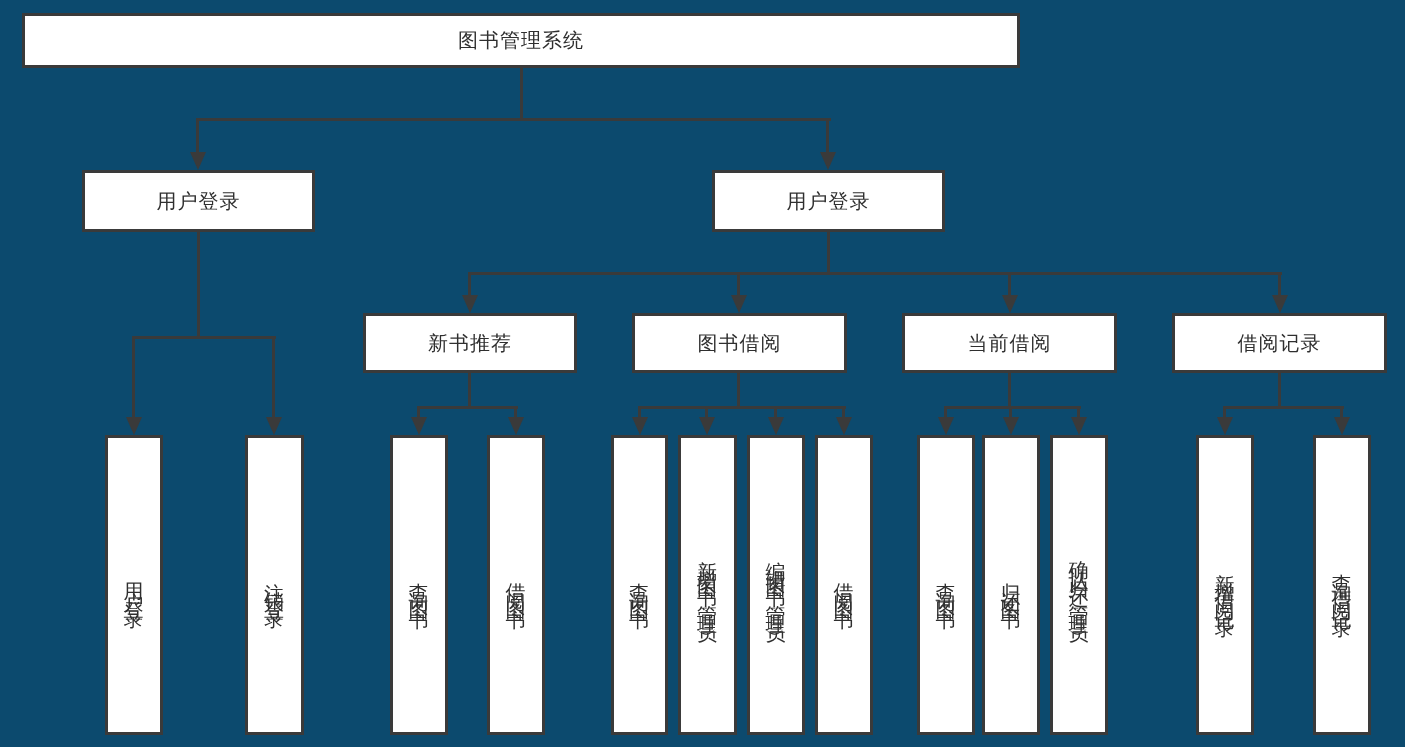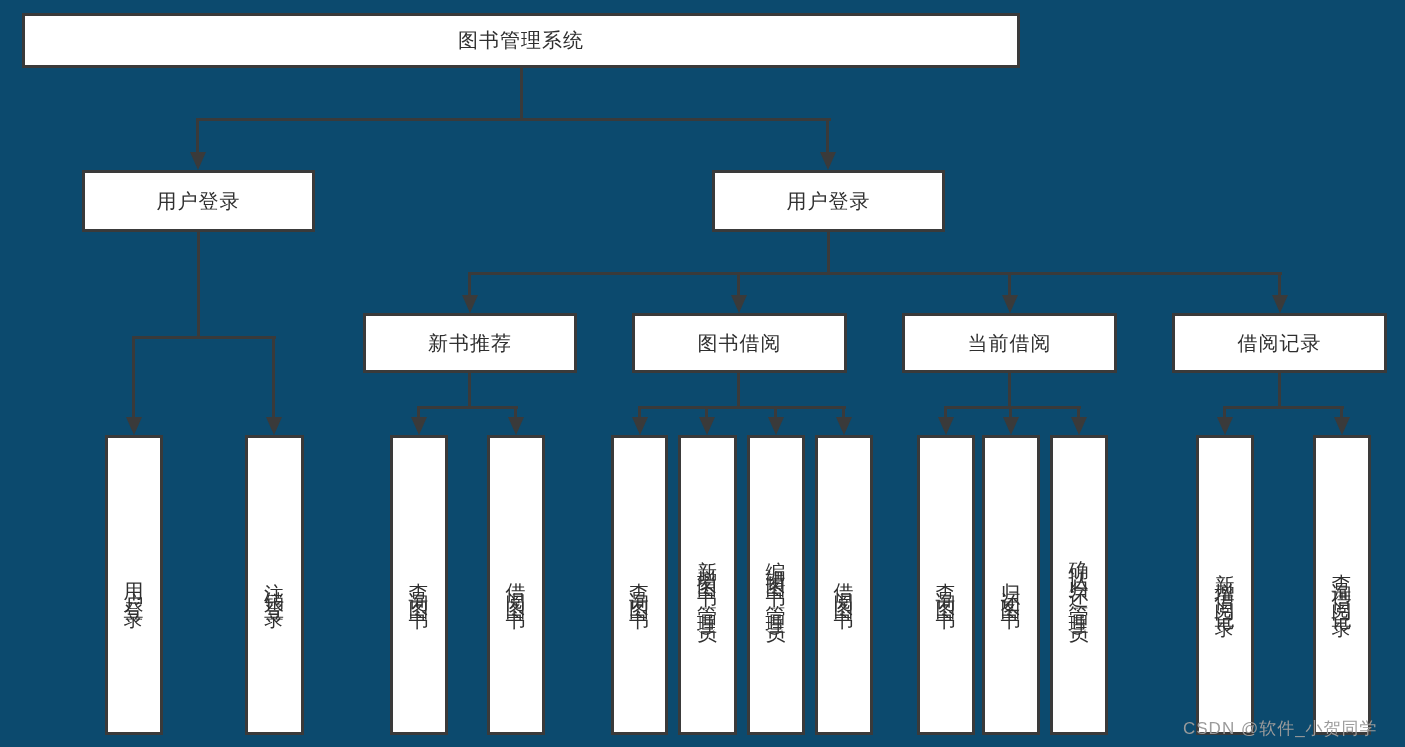--- a/index.html
+++ b/index.html
@@ -177,15 +177,14 @@
     <span class="vtext">确认归还（管理员）</span>
   </div>
 
   <div class="box leaf" style="left:1196px;top:435px;width:58px;height:300px;">
     <span class="vtext">新增借阅记录</span>
   </div>
   <div class="box leaf" style="left:1313px;top:435px;width:58px;height:300px;">
     <span class="vtext">查询借阅记录</span>
   </div>
 
-  <div class="watermark">CSDN @软件_小贺同学</div>
 
 </div>
 
 </body></html>

